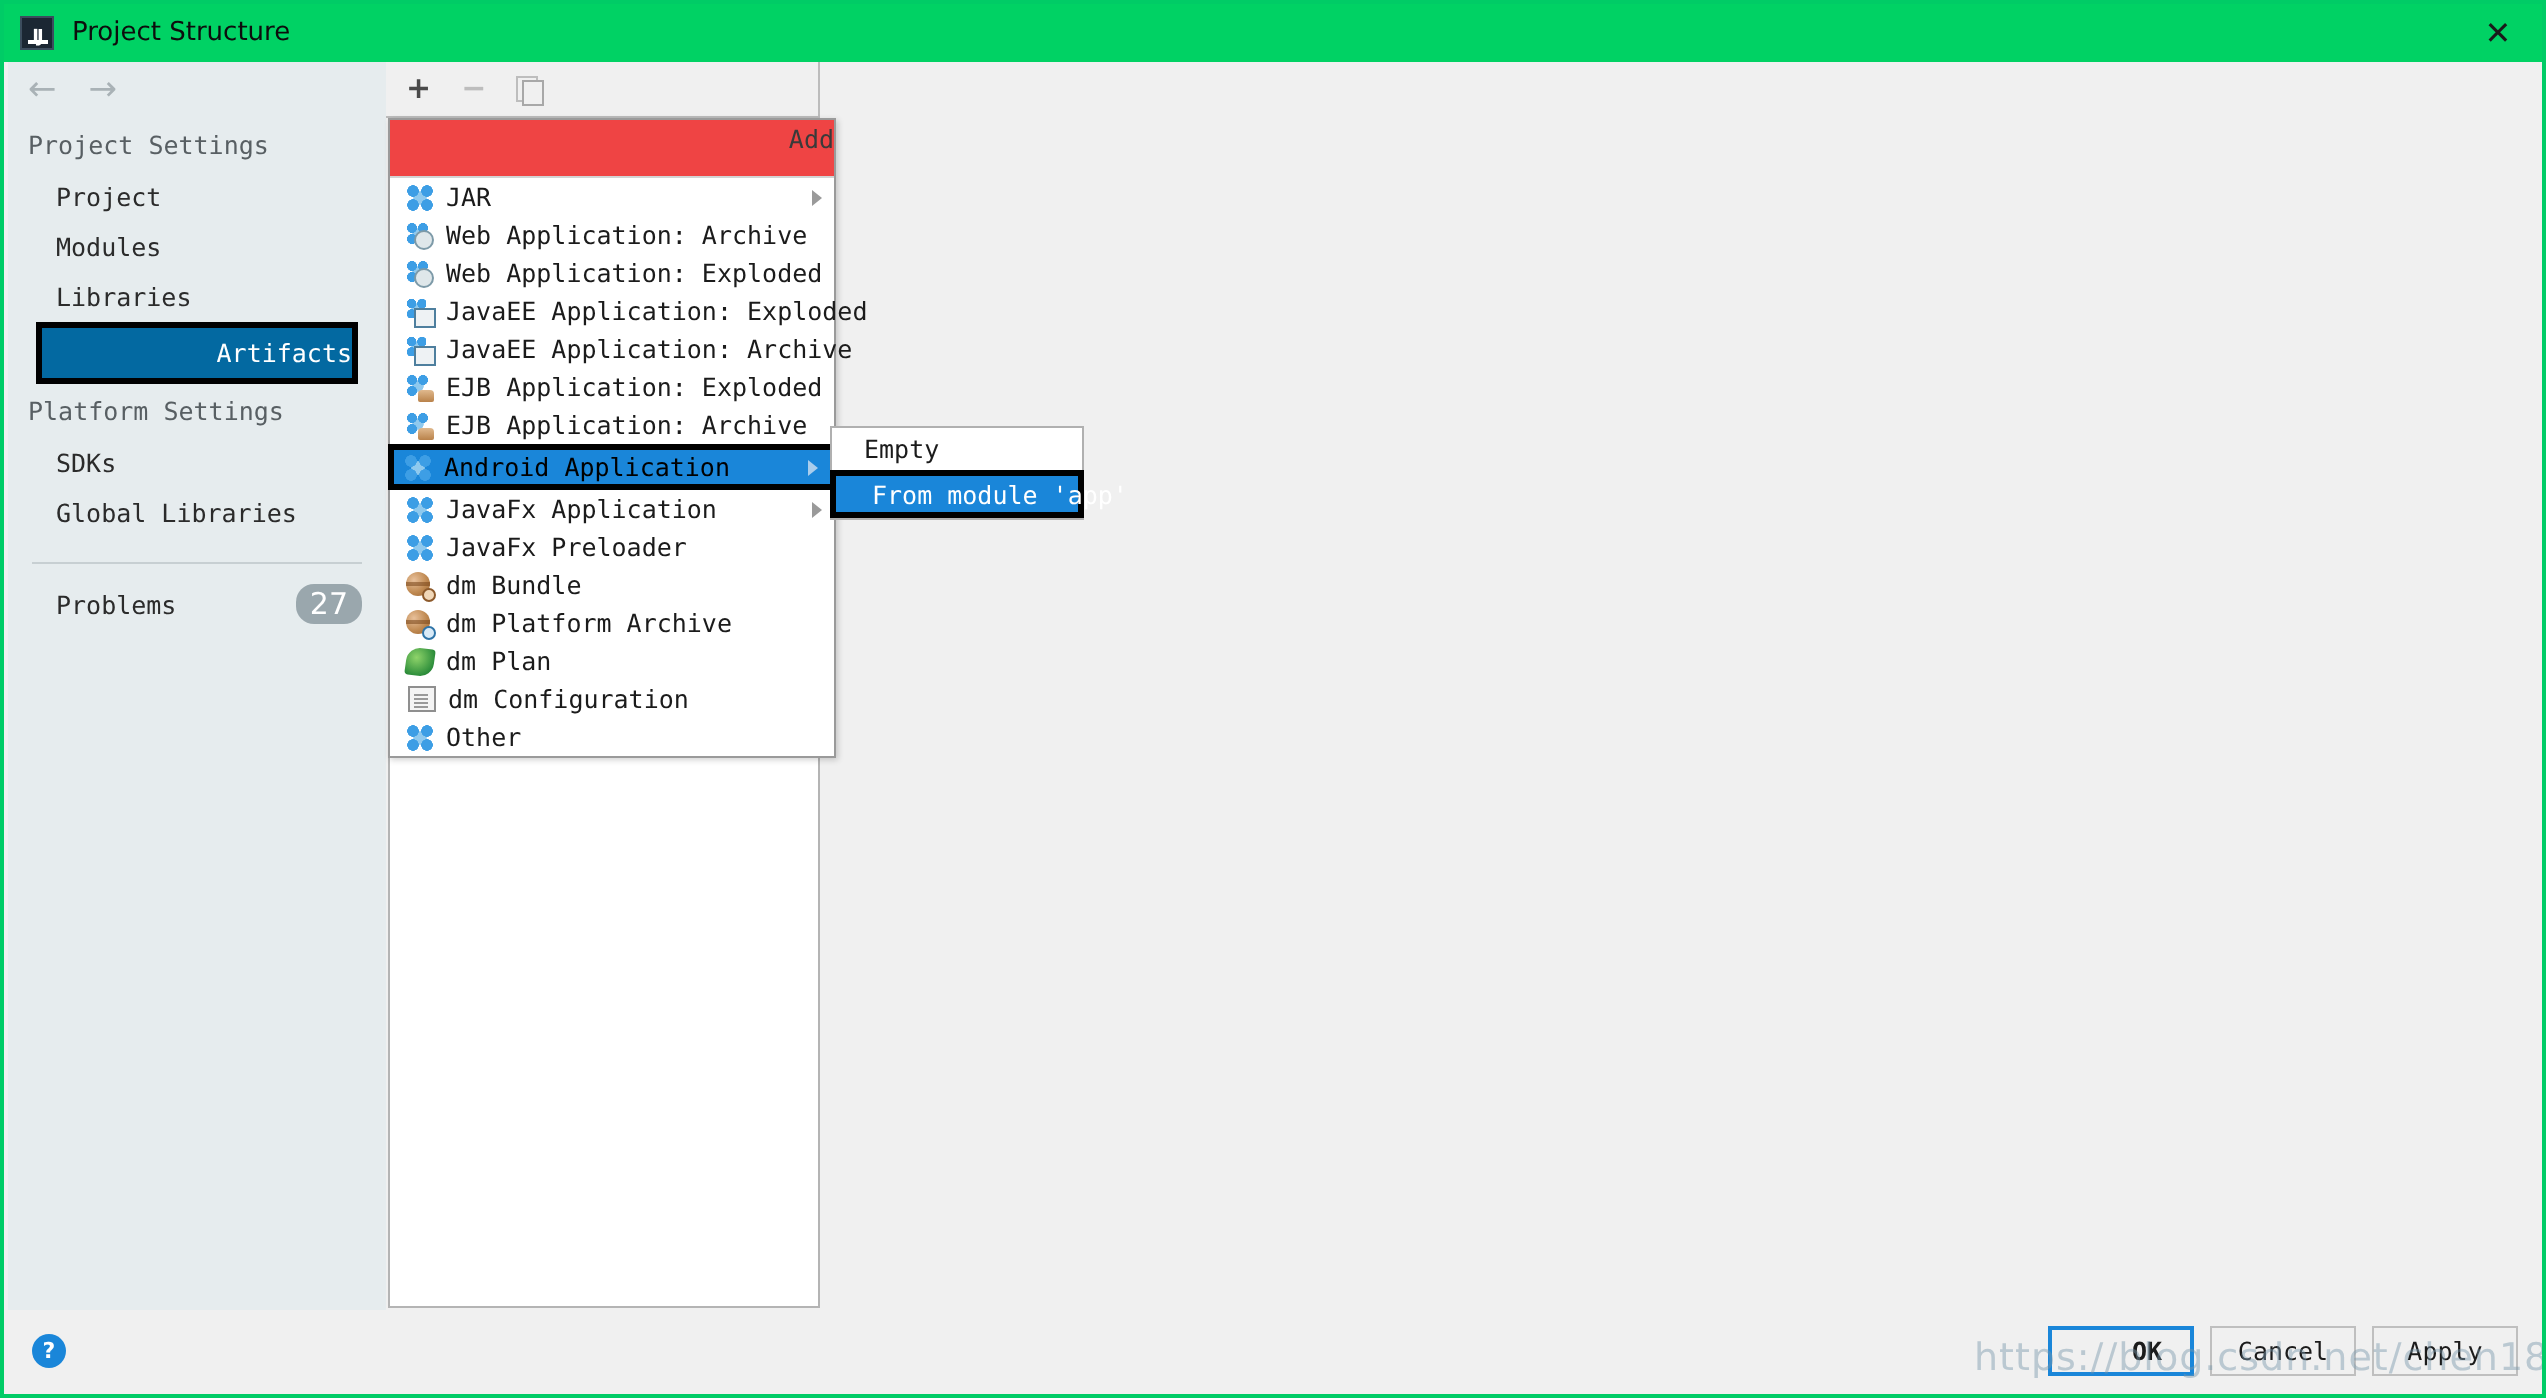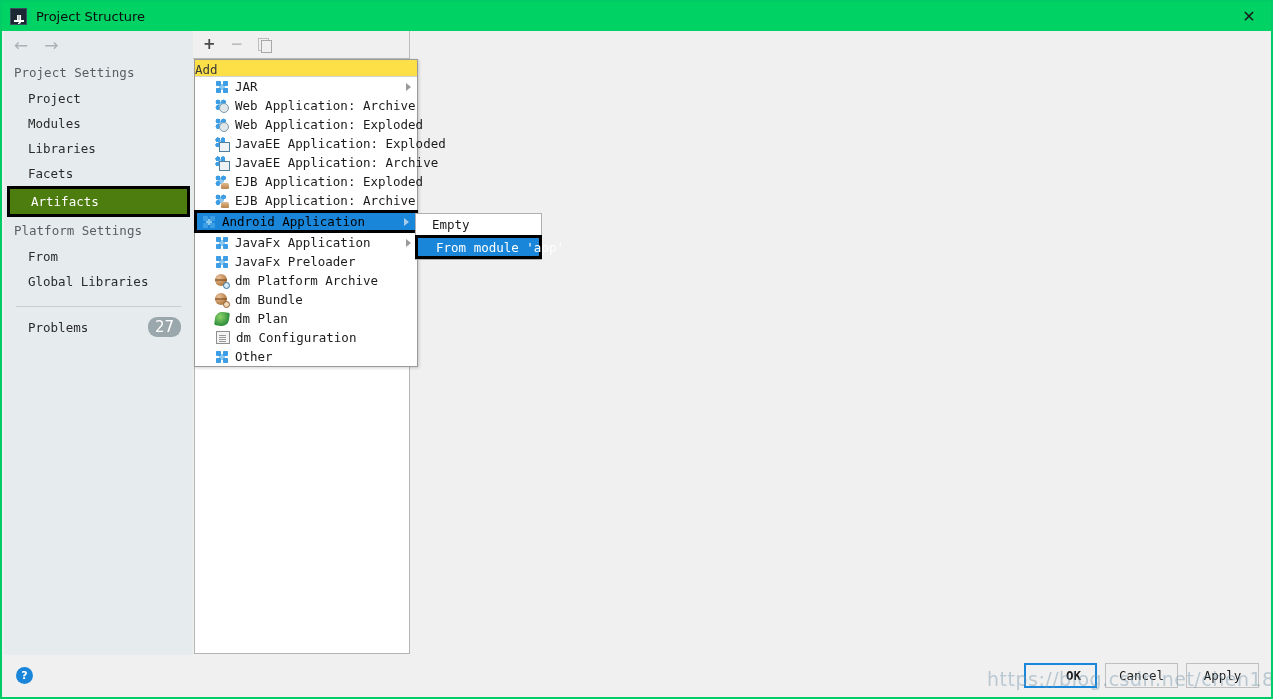--- a/index.html
+++ b/index.html
@@ -69,25 +69,26 @@
   .group-header {
     padding: 6px 0 6px 10px;
     font-size: 12.5px; color: #585f63;
   }
   .side-item {
     padding: 5px 0 5px 24px;
     font-size: 12.5px; color: #2b2b2b;
     position: relative;
   }
   .side-item.selected {
-    background: #4d7c0f;
+    background: #0369a1;
     color: #ffffff;
     border: 3px solid #000000;
-    margin: 0 3px;
+    margin: 0 14px;
     padding-left: 21px;
+    text-align: right;
   }
   .divider {
     height: 1px; background: #c7cfd2; margin: 12px 12px 0 12px;
   }
   .problems-row {
     display: flex; align-items: center;
     padding: 10px 12px 0 24px;
     font-size: 12.5px; color: #2b2b2b;
   }
   .problems-badge {
@@ -142,31 +143,31 @@
   
   .add-menu {
     position: absolute; left: 1px; top: 28px;
     width: 224px;
     background: #ffffff;
     border: 1px solid #9a9a9a;
     box-shadow: 1px 1px 3px rgba(0,0,0,0.18);
     z-index: 40;
   }
   .add-menu-title {
-    height: 17px;
-    background: #fde047;
-    text-align: left;
+    height: 29px;
+    background: #ef4444;
+    text-align: right;
     font-size: 12.5px; color: #3a3a3a;
     line-height: 19px;
     border-bottom: 1px solid #d3d3d3;
   }
   .menu-item {
     display: flex; align-items: center;
     height: 19px;
-    padding-left: 20px;
+    padding-left: 8px;
     font-size: 12.5px; color: #1b1b1b;
     white-space: nowrap;
     position: relative;
   }
   .menu-item.highlighted {
     background: #1a86d9;
     color: #000000;
     border: 3px solid #000000;
     height: 23px;
     margin: 0 -1px;
@@ -354,25 +355,24 @@
   <div class="sidebar">
     <div class="nav-arrows">
       <span class="nav-arrow">←</span>
       <span class="nav-arrow">→</span>
     </div>
 
     <div class="group-header">Project Settings</div>
     <div class="side-item">Project</div>
     <div class="side-item">Modules</div>
     <div class="side-item">Libraries</div>
-    <div class="side-item">Facets</div>
     <div class="side-item selected">Artifacts</div>
 
     <div class="group-header">Platform Settings</div>
-    <div class="side-item">From</div>
+    <div class="side-item">SDKs</div>
     <div class="side-item">Global Libraries</div>
 
     <div class="divider"></div>
 
     <div class="problems-row">
       <span>Problems</span>
       <span class="problems-badge">27</span>
     </div>
   </div>
 
@@ -437,30 +437,30 @@
         <span class="mi-arrow"></span>
       </div>
 
       <div class="menu-item">
         <span class="mi-icon ic-diamond"></span>
         <span>JavaFx Preloader</span>
       </div>
 
       <div class="menu-item">
         <span class="mi-icon ic-dm">
+          <span class="ic-dm-badge"></span>
+        </span>
+        <span>dm Bundle</span>
+      </div>
+
+      <div class="menu-item">
+        <span class="mi-icon ic-dm">
           <span class="ic-dm-badge2"></span>
         </span>
         <span>dm Platform Archive</span>
-      </div>
-
-      <div class="menu-item">
-        <span class="mi-icon ic-dm">
-          <span class="ic-dm-badge"></span>
-        </span>
-        <span>dm Bundle</span>
       </div>
 
       <div class="menu-item">
         <span class="mi-icon ic-leaf"></span>
         <span>dm Plan</span>
       </div>
 
       <div class="menu-item">
         <span class="mi-icon ic-doc"></span>
         <span>dm Configuration</span>

